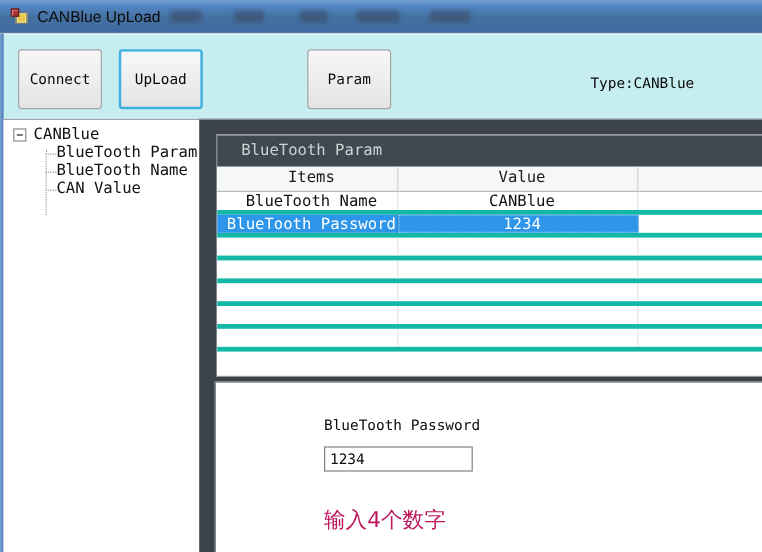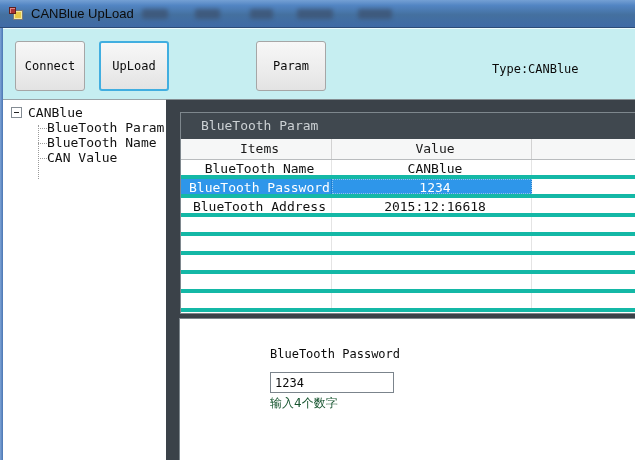--- a/index.html
+++ b/index.html
@@ -77,21 +77,21 @@
   .g-row.selected .c1 { border-right:1px solid #1f7fd0; }
   .g-row.selected .c2 { border-right:1px solid #1f7fd0; outline:1px dotted #8fc4ef; outline-offset:-1px; }
 
   
   .form-panel { position:absolute; left:13px; top:218px; right:-2px; bottom:-2px;
     background:#fff; border:1px solid #7e878d; }
   .form-label { position:absolute; left:90px; top:28px; font-size:12px; color:#0a0a0a; }
   .form-input { position:absolute; left:90px; top:53px; width:124px; height:21px;
     border:1px solid #7b848c; background:#fff; padding:1px 4px;
     font-family:"DejaVu Sans Mono", monospace; font-size:12px; color:#0a0a0a; }
-  .form-hint { position:absolute; left:90px; top:76px; font-size:12px; color:#14532d;
+  .form-hint { position:absolute; left:90px; top:102px; font-size:18px; color:#be185d;
     font-family:"DejaVu Sans", sans-serif; }
 </style>
 </head>
 <body>
 
 <div class="titlebar">
   <div class="app-icon">
     <div class="sq-back"></div>
     <div class="sq-front"></div>
   </div>
@@ -142,25 +142,20 @@
         <div class="cell c1">BlueTooth Name</div>
         <div class="cell c2">CANBlue</div>
         <div class="cell c3"></div>
       </div>
       <div class="grid-row g-row selected">
         <div class="cell c1">BlueTooth Password</div>
         <div class="cell c2">1234</div>
         <div class="cell c3"></div>
       </div>
       <div class="grid-row g-row">
-        <div class="cell c1">BlueTooth Address</div>
-        <div class="cell c2">2015:12:16618</div>
-        <div class="cell c3"></div>
-      </div>
-      <div class="grid-row g-row">
           <div class="cell c1"></div>
           <div class="cell c2"></div>
           <div class="cell c3"></div>
         </div>
       <div class="grid-row g-row">
           <div class="cell c1"></div>
           <div class="cell c2"></div>
           <div class="cell c3"></div>
         </div>
       <div class="grid-row g-row">

